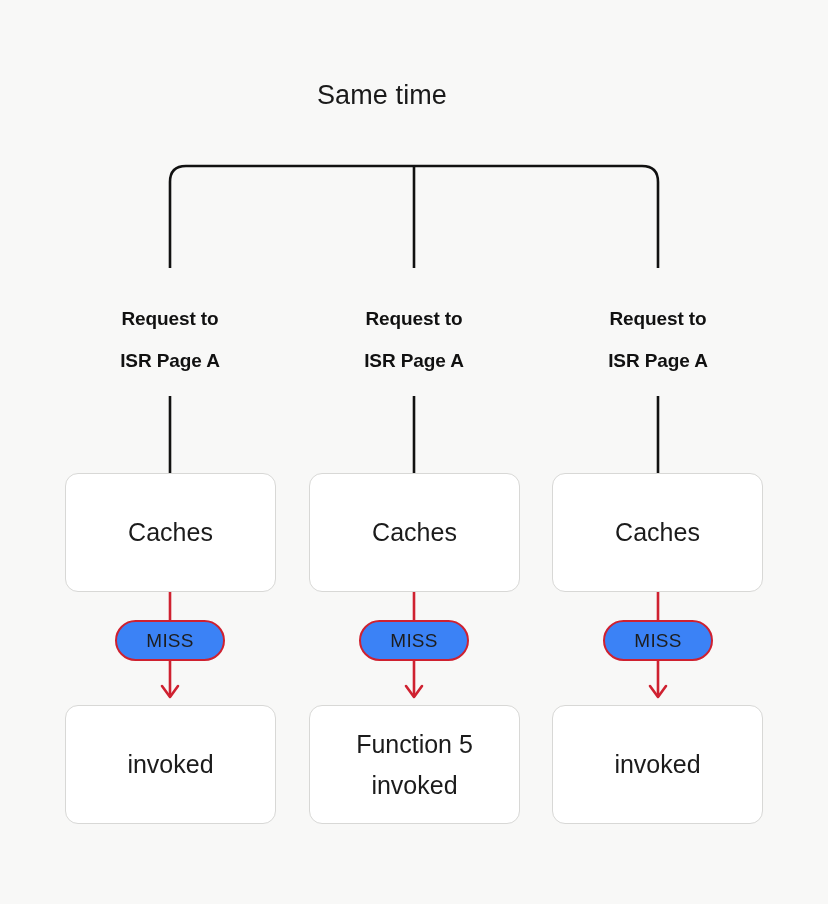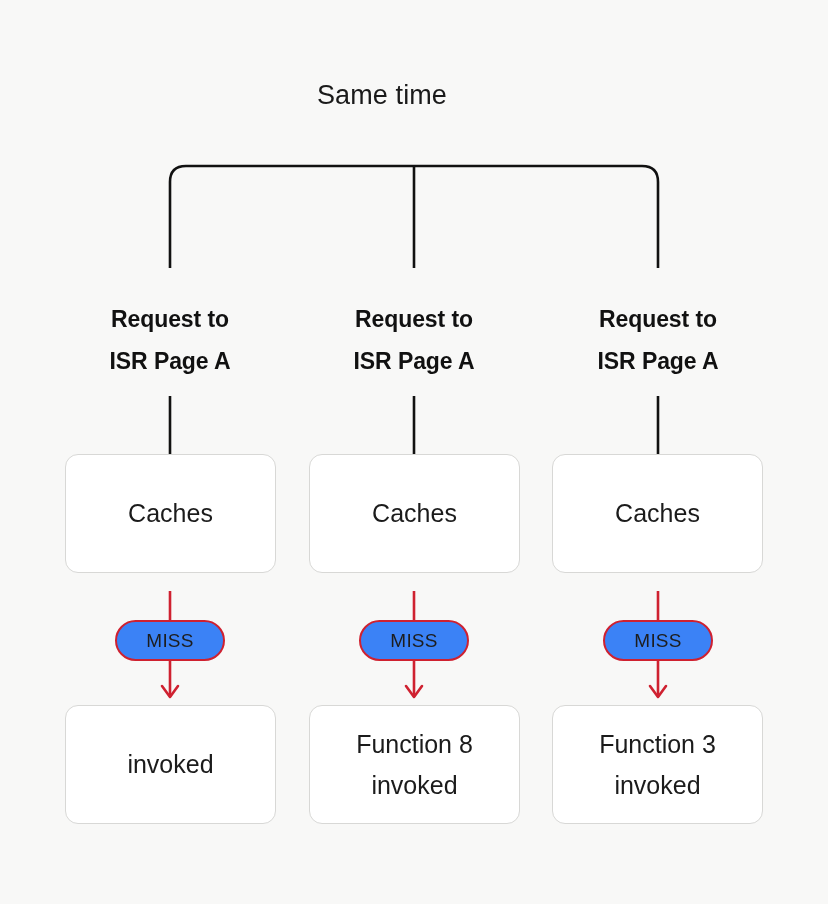--- a/index.html
+++ b/index.html
@@ -41,21 +41,21 @@
     height: 904px;
     pointer-events: none;
   }
 
   
   .col-head {
     position: absolute;
     top: 298px;
     width: 250px;
     text-align: center;
-    font-size: 23px;
+    font-size: 19px;
     line-height: 42px;
     font-weight: 700;
     color: #111111;
     letter-spacing: -0.1px;
   }
   .col-head span { display: block; }
 
   
   .node-box {
     position: absolute;
@@ -69,21 +69,21 @@
     align-items: center;
     justify-content: center;
     text-align: center;
     font-size: 25px;
     line-height: 41px;
     color: #1b1b1b;
   }
   .node-box .lines { display: block; }
   .node-box .lines span { display: block; }
 
-  .cache-box { top: 454px; }
+  .cache-box { top: 473px; }
   .func-box  { top: 705px; }
 
   
   .miss-pill {
     position: absolute;
     box-sizing: border-box;
     width: 110px;
     height: 41px;
     top: 620px;
     background: #3b82f6;
@@ -156,38 +156,37 @@
   <div class="node-box cache-box" style="left:309px;">
     <span class="lines">Caches</span>
   </div>
 
   <div class="miss-pill" style="left:359px;">
     <span>MISS</span>
   </div>
 
   <div class="node-box func-box" style="left:309px;">
     <span class="lines">
-      <span>Function 8</span>
+      <span>Function 5</span>
       <span>invoked</span>
     </span>
   </div>
 
   <div class="col-head" style="left:533px;">
     <span>Request to</span>
     <span>ISR Page A</span>
   </div>
 
   <div class="node-box cache-box" style="left:552px;">
     <span class="lines">Caches</span>
   </div>
 
   <div class="miss-pill" style="left:603px;">
     <span>MISS</span>
   </div>
 
   <div class="node-box func-box" style="left:552px;">
     <span class="lines">
-      <span>Function 3</span>
       <span>invoked</span>
     </span>
   </div>
 
 </div>
 
 </body></html>

